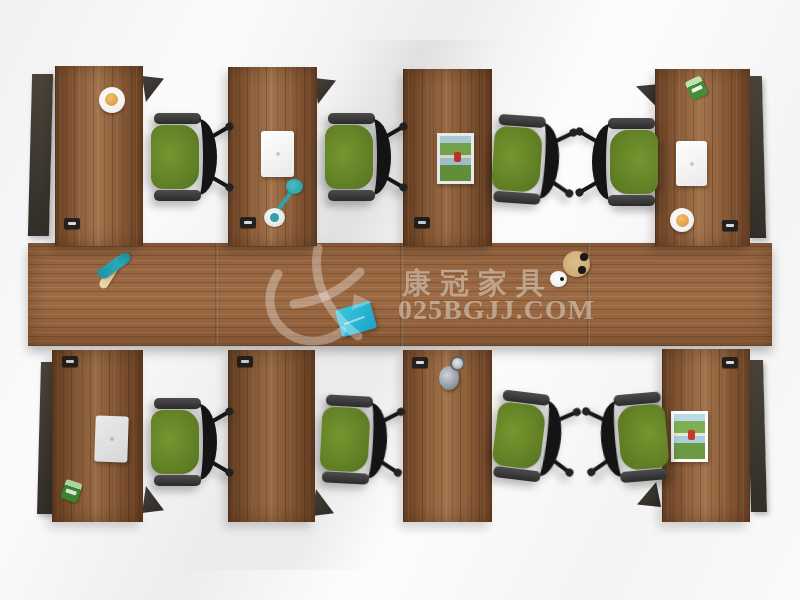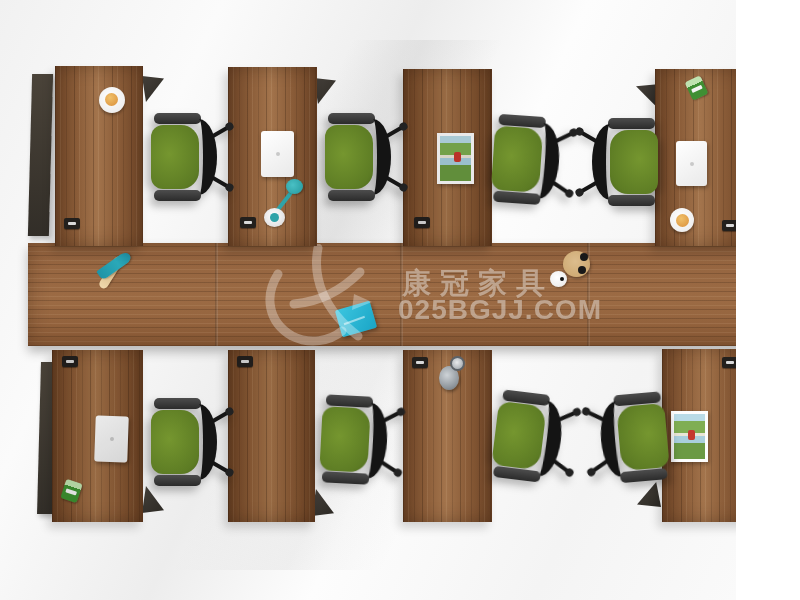--- a/index.html
+++ b/index.html
@@ -1,20 +1,20 @@
 <!DOCTYPE html>
 <html style="--wood-desk: #8a5c38; --wood-dark: #6e4527; --wood-light: #a3744c; --wood-table: #9c6b44; --wood-table-dark: #8a5a36; --chair-green: #75962f; --chair-green-dark: #5d7c24; --chair-black: #141414; --laptop: #e9e9e9; --cup-orange: #d98f3a; --plant-green: #3f8f33; --photo-sky: #b9dbe7; --photo-field: #7fae53; --photo-red: #c5392f; --lamp-teal: #2fa3a8; --notebook-blue: #1aa5c6; --teal-tool: #2aa8b8; --wood-tan: #c9a36a; --metal-gray: #8f969c; --watermark: rgba(255,255,255,0.42);"><head>
 <meta charset="utf-8">
 <style>
   html,body{margin:0;padding:0;}
   .canvas{
-    position:relative; width:736px; height:600px; overflow:hidden;
+    position:relative; width:800px; height:600px; overflow:hidden;
     background:
       linear-gradient(115deg, #f1f1f1 0%, #fbfbfb 22%, #ededed 42%, #fdfdfd 58%, #f4f4f4 80%, #fafafa 100%);
-    font-family:Liberation Sans, sans-serif;
+    font-family:Liberation Serif, serif;
   }
   .streak{position:absolute; pointer-events:none;}
   .streak.s1{left:120px; top:40px; width:560px; height:220px;
     background:linear-gradient(115deg, transparent 35%, rgba(110,110,110,.10) 46%, transparent 58%);}
   .streak.s2{left:40px; top:330px; width:700px; height:240px;
     background:linear-gradient(115deg, transparent 30%, rgba(110,110,110,.08) 44%, transparent 56%);}
 
   
   .desk{
     position:absolute;

